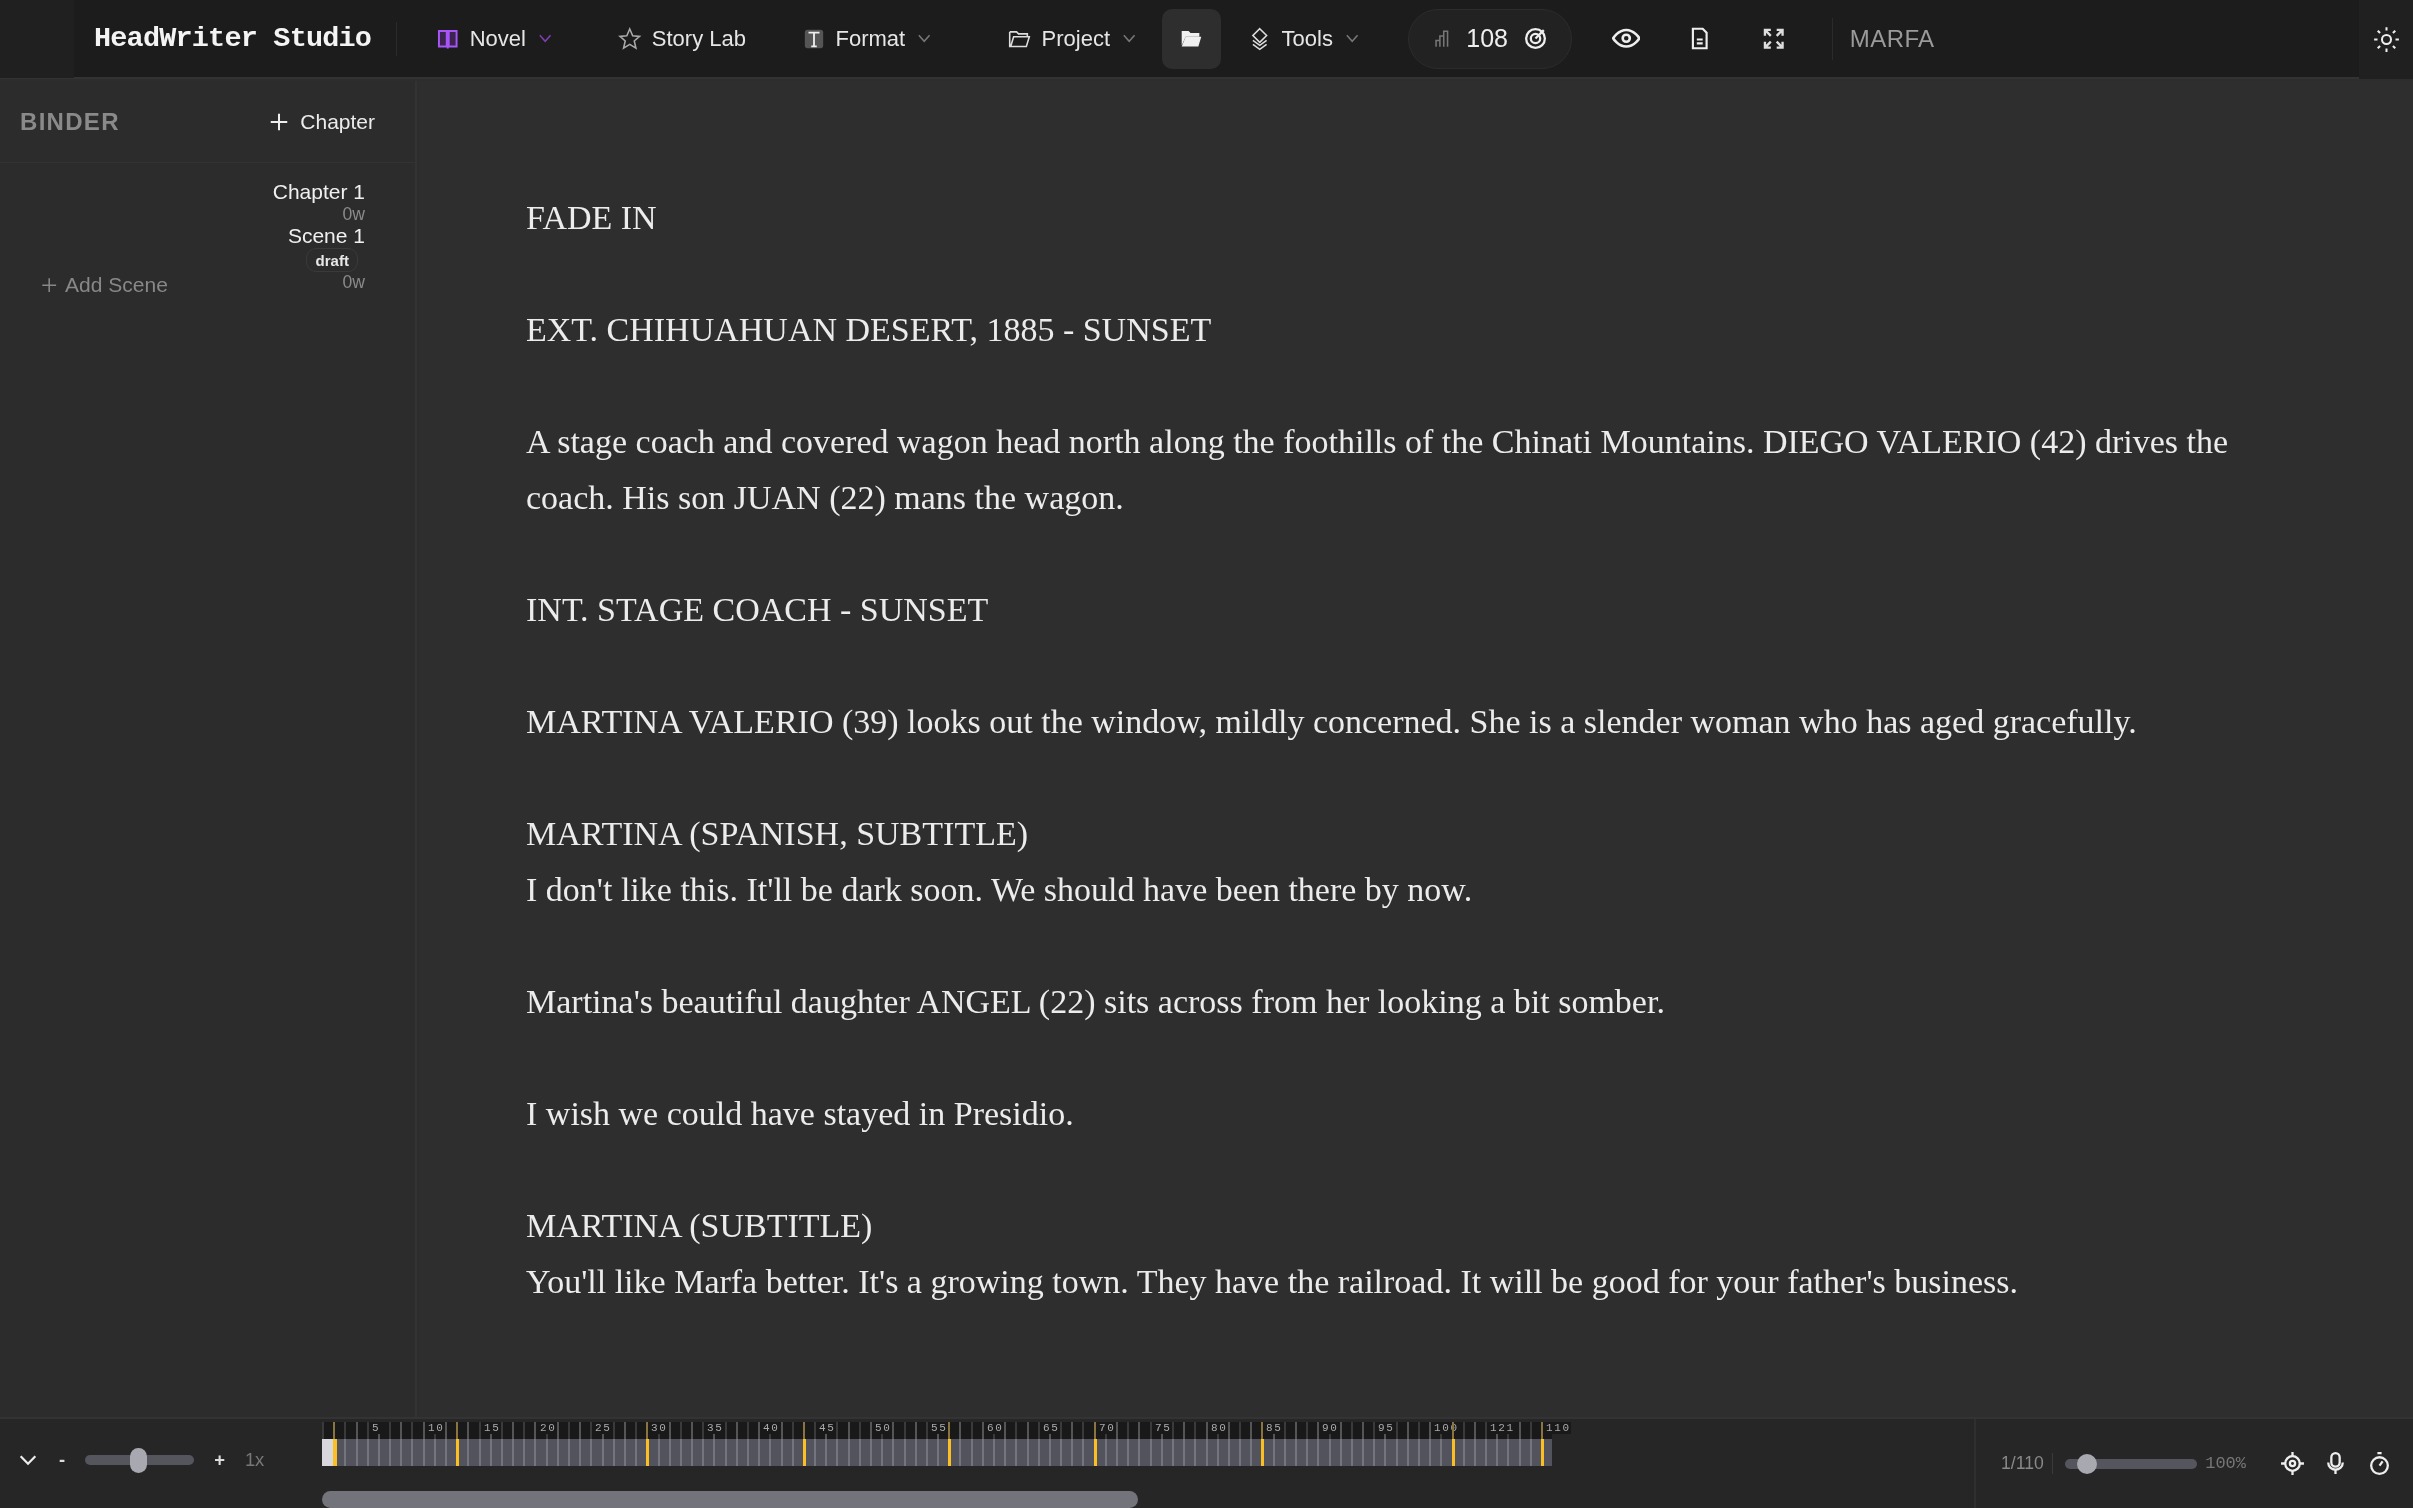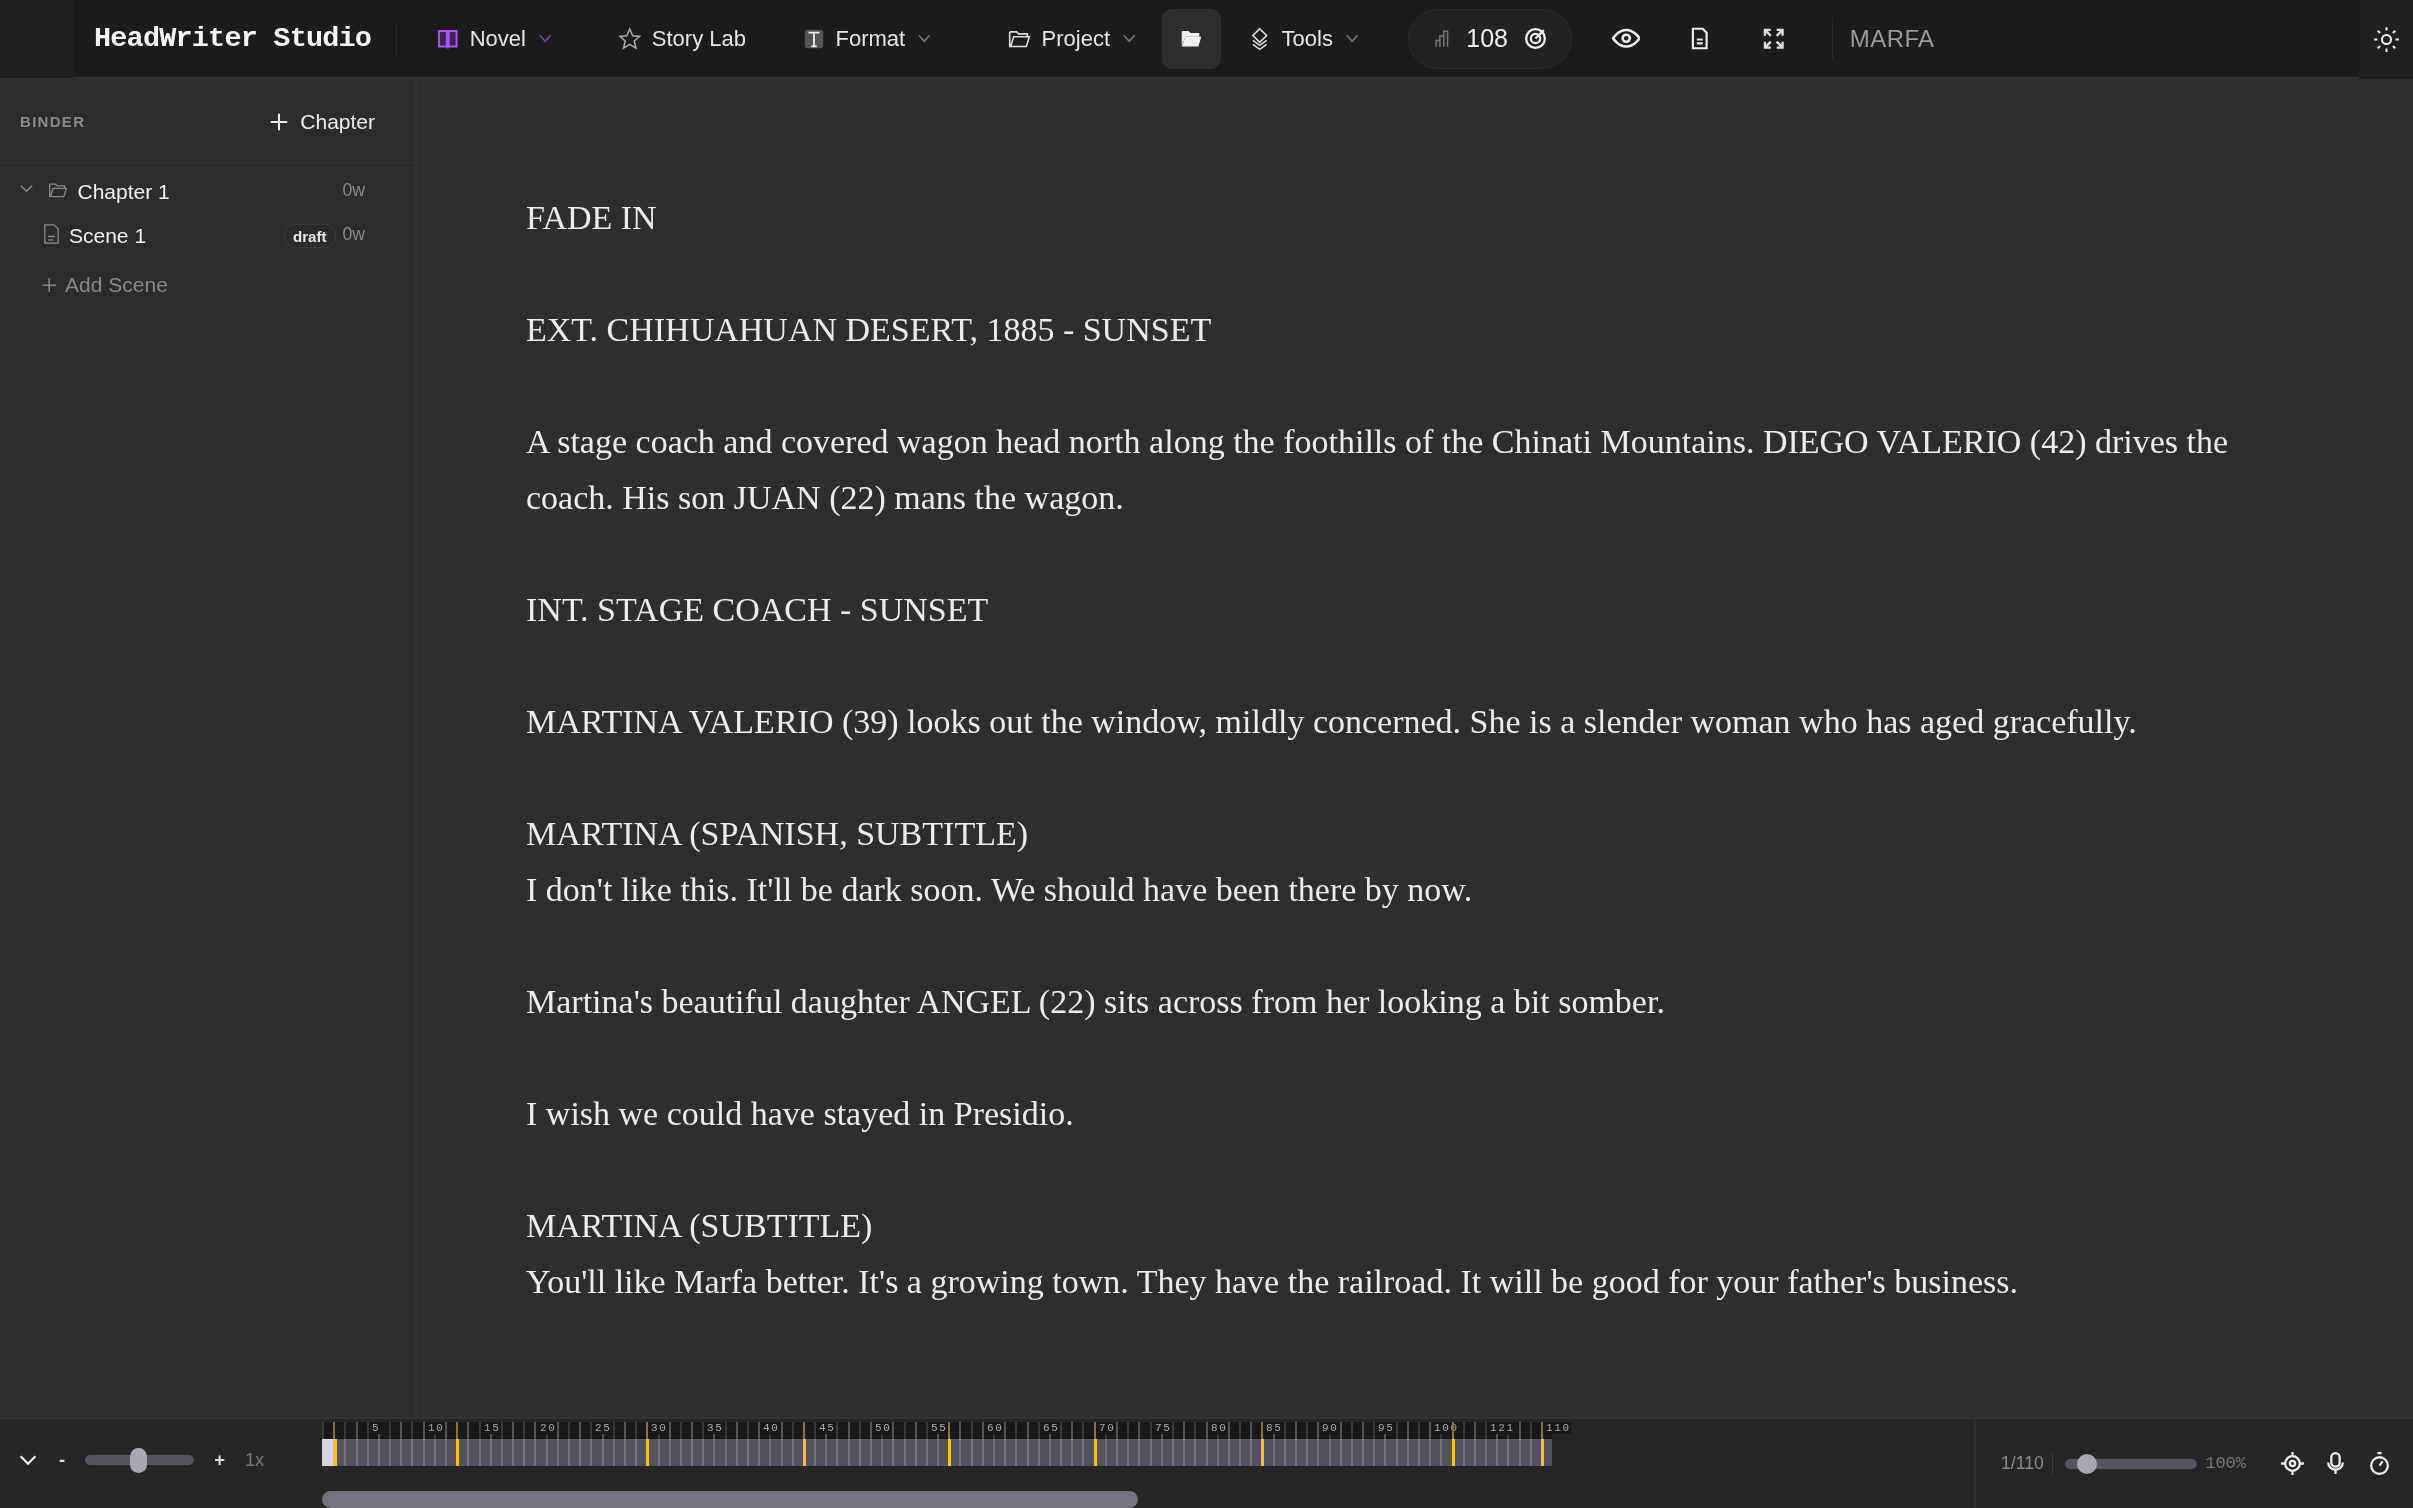--- a/index.html
+++ b/index.html
@@ -18,24 +18,24 @@
   .icon-btn { width: 67px; height: 60px; display: flex; align-items: center; justify-content: center; margin-left: 6.7px; }
   .lookup { margin-left: 54px; height: 54px; border: 1.7px solid #3a3a3a; border-radius: 10px; display: flex; align-items: stretch; overflow: hidden; }
   .lookup .field { width: 161px; display: flex; align-items: center; padding-left: 22px; gap: 13.4px; font-size: 23.5px; color: #7a7a7a; background: #1c1c1c; }
   .lookup .tag { width: 48px; display: flex; align-items: center; justify-content: center; font-weight: bold; font-size: 20px; color: #fff; }
   .project-name { margin-left: 25px; padding-left: 17px; border-left: 1.7px solid #2a2a2a; height: 42px; line-height: 42px; font-size: 24px; color: #9a9a9a; letter-spacing: 0.4px; }
   .theme-btn { position: absolute; right: 0; top: 0; width: 54px; height: 79px; background: #202020; display: flex; align-items: center; justify-content: center; }
 
   
   .sidebar { position: absolute; left: 0; top: 81px; width: 417px; height: 1336px; background: #2c2c2c; border-right: 2.5px solid #333; }
   .binder-head { height: 82px; display: flex; align-items: center; justify-content: space-between; padding: 0 40px 0 20px; border-bottom: 1.7px solid #333; }
-  .binder-title { font-size: 15px; font-weight: bold; color: #8a8a8a; letter-spacing: 1.3px; }
+  .binder-title { font-size: 24px; font-weight: bold; color: #8a8a8a; letter-spacing: 1.3px; }
   .add-chapter { display: flex; align-items: center; gap: 10px; font-size: 21px; color: #ececec; }
   .tree { padding-top: 17px; }
-  .tree-row { display: flex; align-items: flex-start; height: 44px; padding-right: 50px; font-size: 21px; }
+  .tree-row { display: flex; align-items: flex-end; height: 44px; padding-right: 50px; font-size: 21px; flex-direction: column; }
   .tree-row .label { flex: 1; color: #f0f0f0; }
   .tree-row .wc { font-size: 17.6px; color: #8a8a8a; }
   .badge { font-size: 15px; font-weight: bold; color: #e8e8e8; border: 1.7px solid #3a3a3a; border-radius: 10px; padding: 2.5px 8.4px; margin-right: 6.7px; }
   .add-scene { display: flex; align-items: center; height: 34px; padding-left: 40px; gap: 6.7px; font-size: 21px; color: #888; }
 
   
   .editor { position: absolute; left: 420px; top: 81px; width: 1994px; height: 1336px; background: #2e2e2e; overflow: hidden; }
   .script { position: absolute; left: 106px; top: 109px; width: 1743px; font-family: "Liberation Serif", "DejaVu Serif", serif; font-size: 34px; line-height: 56px; color: #ececec; }
   .script p { margin-bottom: 56px; }
   .script p.char { margin-bottom: 0; }

